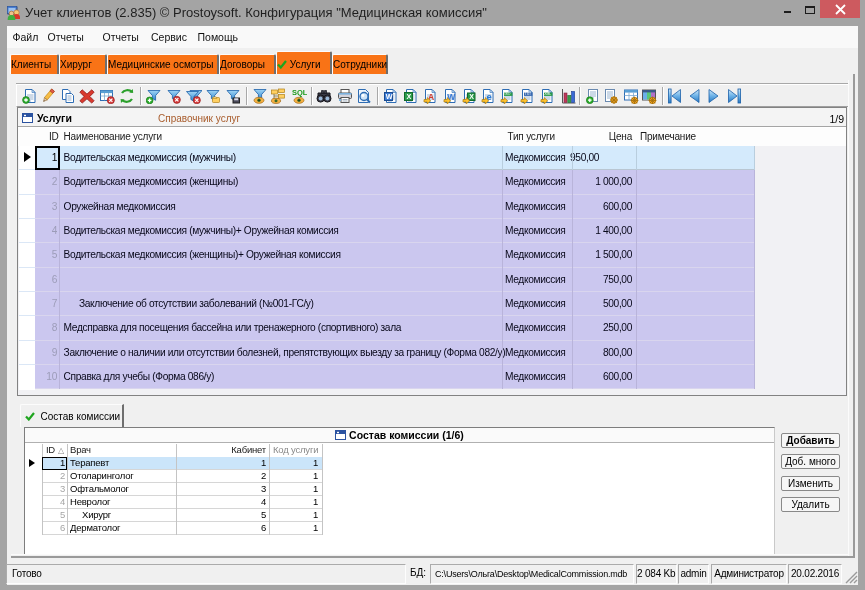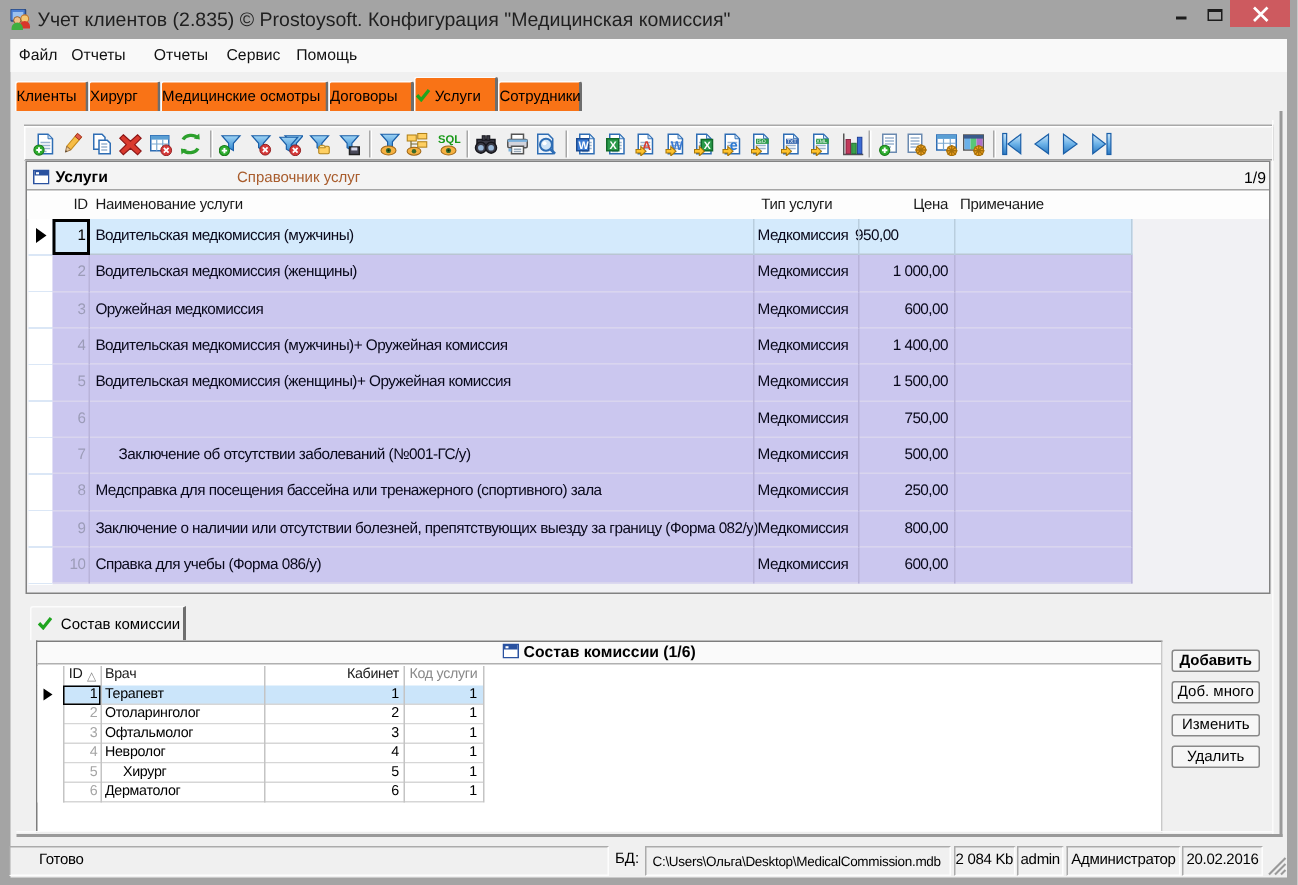--- a/index.html
+++ b/index.html
@@ -558,21 +558,21 @@
 <div class="abs bfocus"></div>
 <div class="abs rmark" style="left:29px;top:459px;border-left-width:6px;border-top-width:4px;border-bottom-width:4px"></div>
 <div class="abs btn" style="top:432.5px;font-weight:bold">Добавить</div>
 <div class="abs btn" style="top:454px">Доб. много</div>
 <div class="abs btn" style="top:476px">Изменить</div>
 <div class="abs btn" style="top:496.5px">Удалить</div>
 <div class="abs" style="left:848px;top:80px;width:1px;height:478px;background:#fbfbfb"></div>
 <div class="abs" style="left:853px;top:74px;width:2px;height:484px;background:#9a9a9a"></div>
 <div class="abs" style="left:11px;top:554px;width:838px;height:1px;background:#fbfbfb"></div>
 <div class="abs" style="left:11px;top:556px;width:844px;height:2px;background:#9a9a9a"></div>
-<div class="abs sfield" style="left:6px;width:400px"><span style="margin-left:19px">Готово</span></div>
+<div class="abs sfield" style="left:6px;width:400px"><span style="margin-left:5px">Готово</span></div>
 <div class="abs" style="left:410px;top:567px;font-size:10px">БД:</div>
 <div class="abs sfield" style="left:430px;width:204px;font-size:9px"><span style="margin-left:4px">C:\Users\Ольга\Desktop\MedicalCommission.mdb</span></div>
 <div class="abs sfield" style="left:636px;width:41px;text-align:left">2 084 Kb</div>
 <div class="abs sfield" style="left:678px;width:31px;text-align:center">admin</div>
 <div class="abs sfield" style="left:711px;width:76px;text-align:center">Администратор</div>
 <div class="abs sfield" style="left:788px;width:54px;text-align:center">20.02.2016</div>
 <svg class="abs" style="left:845px;top:571px" width="14" height="13">
     <path d="M12 1L1 12M12 5L5 12M12 9L9 12" stroke="#9a9a9a" stroke-width="1.4"></path>
   </svg>
 

